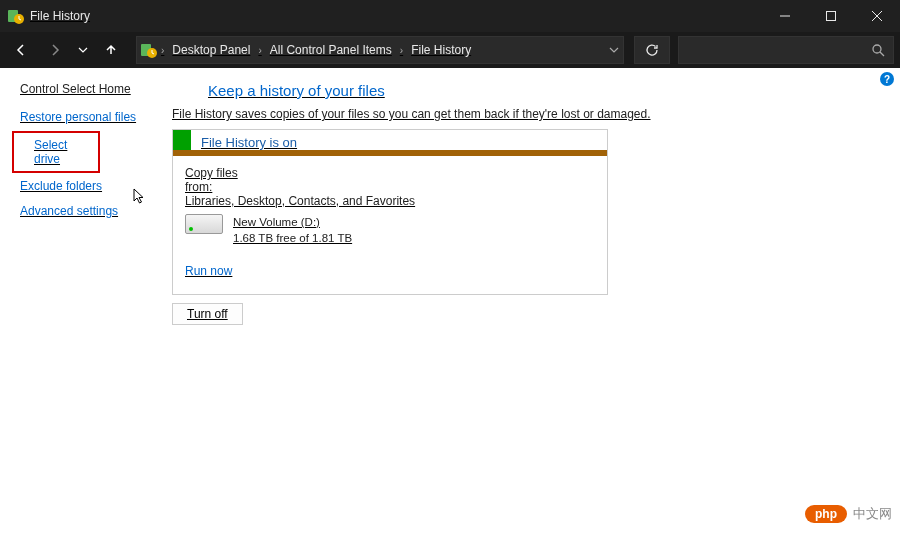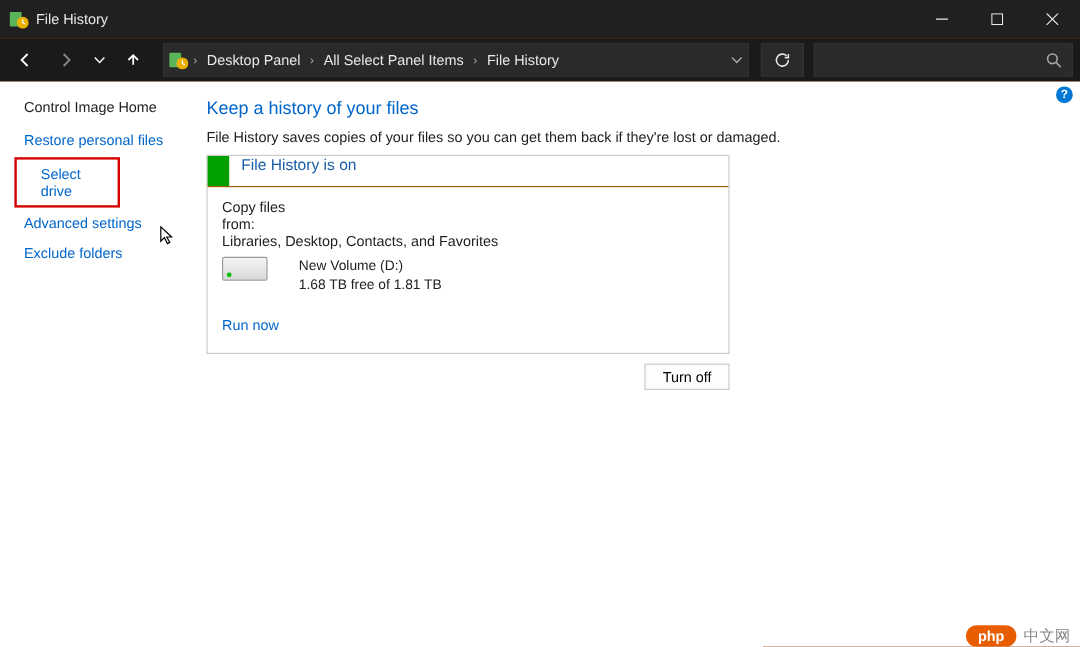--- a/index.html
+++ b/index.html
@@ -1,18 +1,18 @@
 <!DOCTYPE html>
 <html><head>
 <meta charset="utf-8">
 <style>
 * { margin: 0; padding: 0; box-sizing: border-box; font-family: "Segoe UI", Arial, sans-serif; }
 body { background: #000; width: 900px; height: 539px; overflow: hidden; font-size: 12px; color: #000; }
 
-.window { background: #c2410c; width: 100%; height: 100%; display: flex; flex-direction: column; }
+.window { background: #0c4a6e; width: 100%; height: 100%; display: flex; flex-direction: column; text-decoration: underline; }
 
 .titlebar { background: #202020; height: 32px; display: flex; align-items: center; color: #fff; }
 .titlebar .title-group { display: flex; align-items: center; padding-left: 8px; gap: 6px; }
 .titlebar .title-text { font-size: 12px; color: #e8e8e8; }
 .titlebar .spacer { flex: 1; }
 .titlebar .win-btn { width: 46px; height: 32px; display: flex; align-items: center; justify-content: center; color: #e8e8e8; }
 .titlebar .win-btn svg { width: 10px; height: 10px; }
 
 .fh-icon { width: 16px; height: 16px; display: block; }
 
@@ -30,44 +30,44 @@
 
 .sidepane { width: 170px; padding: 14px 0 0 20px; display: flex; flex-direction: column; font-size: 12px; }
 .sidepane .home { color: #222; margin-bottom: 14px; }
 .sidepane .link { color: #0066cc; margin-bottom: 11px; cursor: pointer; }
 .sidepane .redbox { border: 2px solid #d40000; padding: 5px 20px; margin-left: -8px; margin-right: 70px; margin-bottom: 6px; margin-top: -4px; }
 .sidepane .seealso-block { margin-top: auto; padding-bottom: 14px; }
 .sidepane .seealso { color: #888; margin-bottom: 10px; }
 .sidepane .img-link { color: #0066cc; display: flex; align-items: center; gap: 6px; }
 
 .main { flex: 1; padding: 14px 24px 0 2px; position: relative; }
-.heading { color: #0066cc; font-size: 15px; font-weight: 400; margin-bottom: 8px; }
+.heading { color: #0066cc; font-size: 15px; font-weight: 400; margin-bottom: 8px; margin-left: 36px; }
 .desc { font-size: 12px; color: #222; margin-bottom: 8px; }
 .statusbox { border: 1px solid #ccc; width: 436px; }
-.statusbar { display: flex; align-items: flex-start; height: 26px; border-bottom: 1px solid #a16207; }
+.statusbar { display: flex; align-items: flex-end; height: 26px; border-bottom: 6px solid #a16207; }
 .statusbar .green { width: 18px; height: 100%; background: #00a000; }
 .statusbar .status-text { color: #1a5da8; font-size: 13px; padding-left: 10px; font-weight: 400; }
 .details { padding: 10px 12px 12px 12px; font-size: 12px; color: #222; }
 .row { display: flex; margin-bottom: 4px; flex-direction: column; }
 .row .lbl { width: 82px; flex-shrink: 0; }
-.drive-row { display: flex; margin-top: 2px; gap: 16px; }
+.drive-row { display: flex; margin-top: 2px; }
 .drive-img { width: 38px; height: 20px; background: linear-gradient(#f5f5f5, #d8d8d8); border: 1px solid #999; border-radius: 2px; position: relative; margin-right: 10px; }
 .drive-img::after { content: ''; position: absolute; bottom: 2px; left: 3px; width: 4px; height: 4px; background: #00c000; border-radius: 50%; }
 .drive-info { font-size: 11.5px; line-height: 1.4; }
 .runnow { color: #0066cc; margin-top: 14px; cursor: pointer; }
 
-.btn-row { width: 436px; display: flex; justify-content: flex-end; margin-top: 8px; }
+.btn-row { width: 436px; display: flex; justify-content: flex-start; margin-top: 8px; }
 .turnoff { background: #fdfdfd; border: 1px solid #ccc; padding: 3px 14px; font-size: 12px; cursor: pointer; }
 
 .help-badge { position: absolute; top: 4px; right: 6px; width: 14px; height: 14px; background: #0078d4; color: #fff; border-radius: 50%; font-size: 10px; display: flex; align-items: center; justify-content: center; font-weight: bold; }
 
 .cursor { position: absolute; left: 133px; top: 120px; pointer-events: none; }
 .cursor svg { width: 14px; height: 18px; }
 
-.watermark { position: absolute; right: 8px; bottom: 0; color: #888; font-size: 13px; display: flex; align-items: center; gap: 6px; }
+.watermark { position: absolute; right: 8px; bottom: 16px; color: #888; font-size: 13px; display: flex; align-items: center; gap: 6px; }
 .watermark .php { background: #e85d00; color: #fff; padding: 2px 10px; border-radius: 10px; font-size: 12px; font-weight: bold; }
 
 .sib-icon { width: 16px; height: 16px; }
 </style>
 </head>
 <body>
 
 <div class="window">
 
   <div class="titlebar">
@@ -121,21 +121,21 @@
       </div>
     <div class="addr">
       <svg class="fh-icon" viewBox="0 0 16 16">
           <rect x="0" y="2" width="10" height="12" fill="#5ab55a" rx="1"></rect>
           <circle cx="11" cy="11" r="5" fill="#e8b000"></circle>
           <path d="M11 8 v3 l2 1" stroke="#fff" stroke-width="1" fill="none"></path>
         </svg>
       <span class="chev">›</span>
       <span class="crumb">Desktop Panel</span>
       <span class="chev">›</span>
-      <span class="crumb">All Select Panel Items</span>
+      <span class="crumb">All Control Panel Items</span>
       <span class="chev">›</span>
       <span class="crumb">File History</span>
       <div class="addr-spacer"></div>
       <svg width="10" height="10" viewBox="0 0 10 10">
           <path d="M1 3 L5 7 L9 3" stroke="#aaa" stroke-width="1.2" fill="none"></path>
         </svg>
     </div>
     <div class="refresh">
         <svg width="14" height="14" viewBox="0 0 14 14">
           <path d="M12 7 A5 5 0 1 1 10.5 3.5 M12 2 v3 h-3" stroke="#e8e8e8" stroke-width="1.3" fill="none"></path>
@@ -146,27 +146,27 @@
           <circle cx="6" cy="6" r="4" stroke="currentColor" stroke-width="1.3" fill="none"></circle>
           <line x1="9" y1="9" x2="13" y2="13" stroke="currentColor" stroke-width="1.3"></line>
         </svg>
     </div>
   </div>
 
   <div class="content">
     <div class="help-badge">?</div>
 
     <div class="sidepane">
-      <div class="home">Control Image Home</div>
+      <div class="home">Control Select Home</div>
       <div class="link">Restore personal files</div>
       <div class="redbox">
         <div class="link" style="margin-bottom:0">Select drive</div>
       </div>
+      <div class="link">Exclude folders</div>
       <div class="link">Advanced settings</div>
-      <div class="link">Exclude folders</div>
 
     </div>
 
     <div class="main">
       <div class="heading">Keep a history of your files</div>
       <div class="desc">File History saves copies of your files so you can get them back if they're lost or damaged.</div>
 
       <div class="statusbox">
         <div class="statusbar">
           <div class="green"></div>

